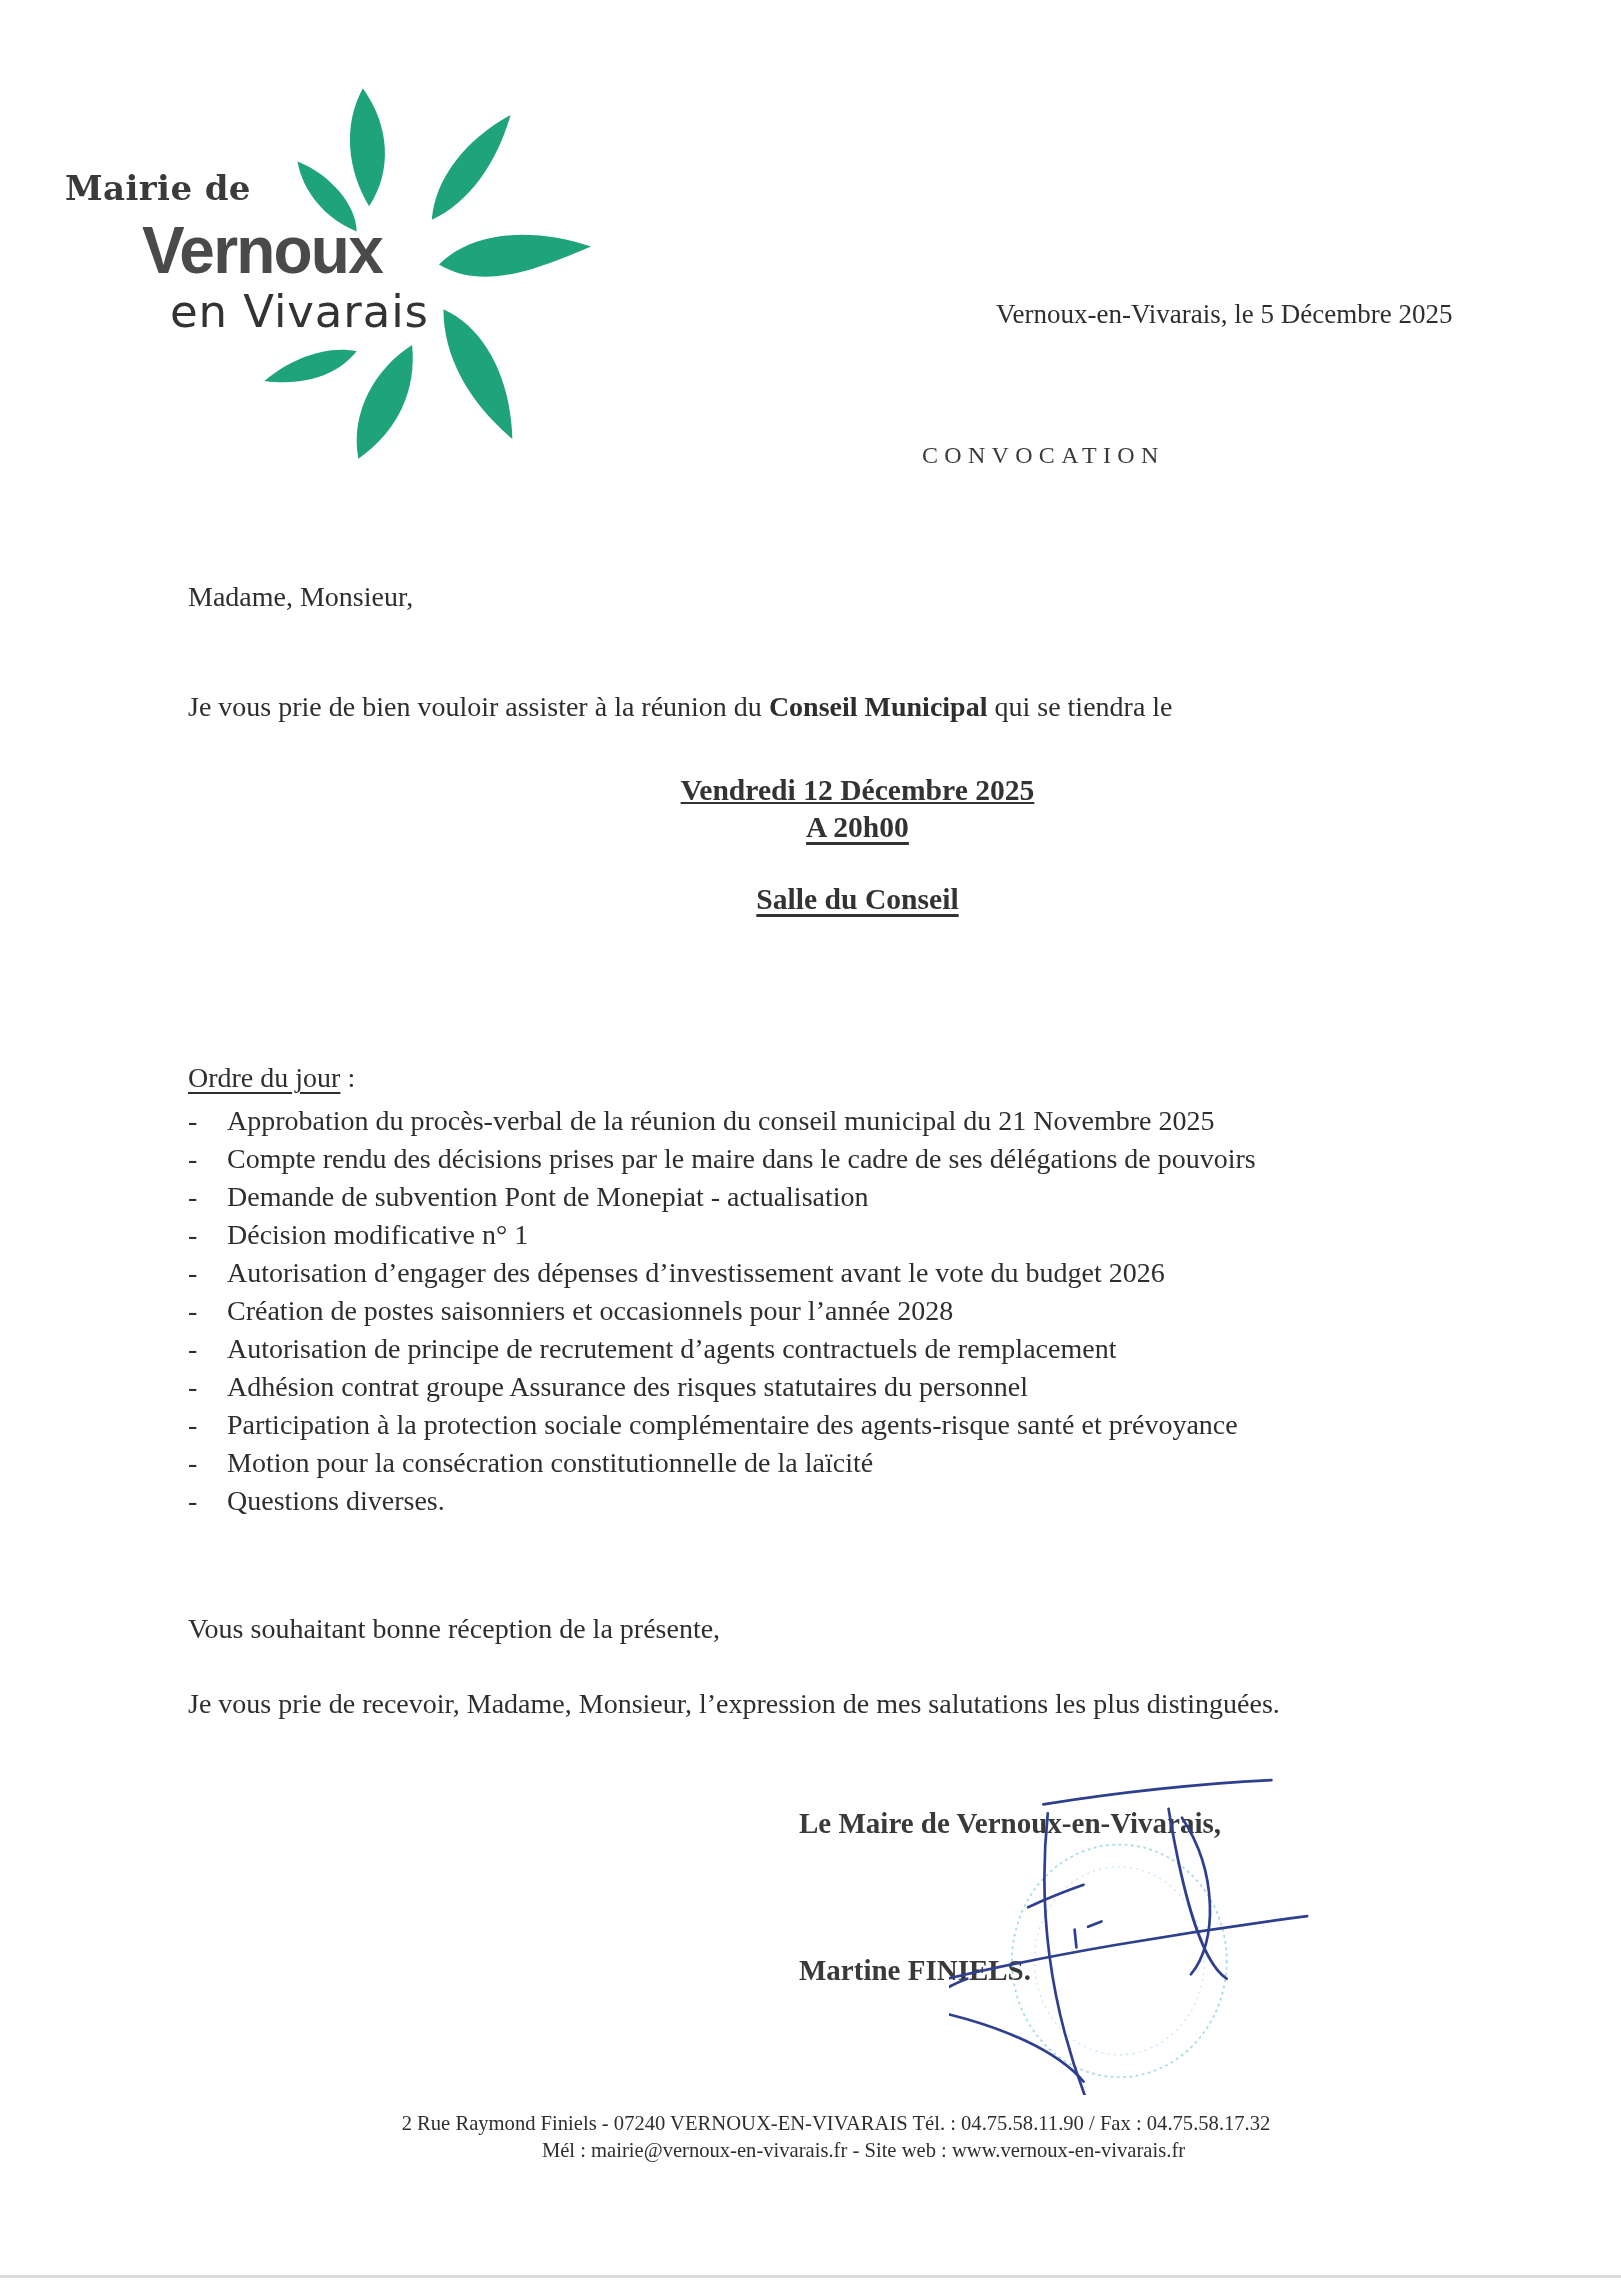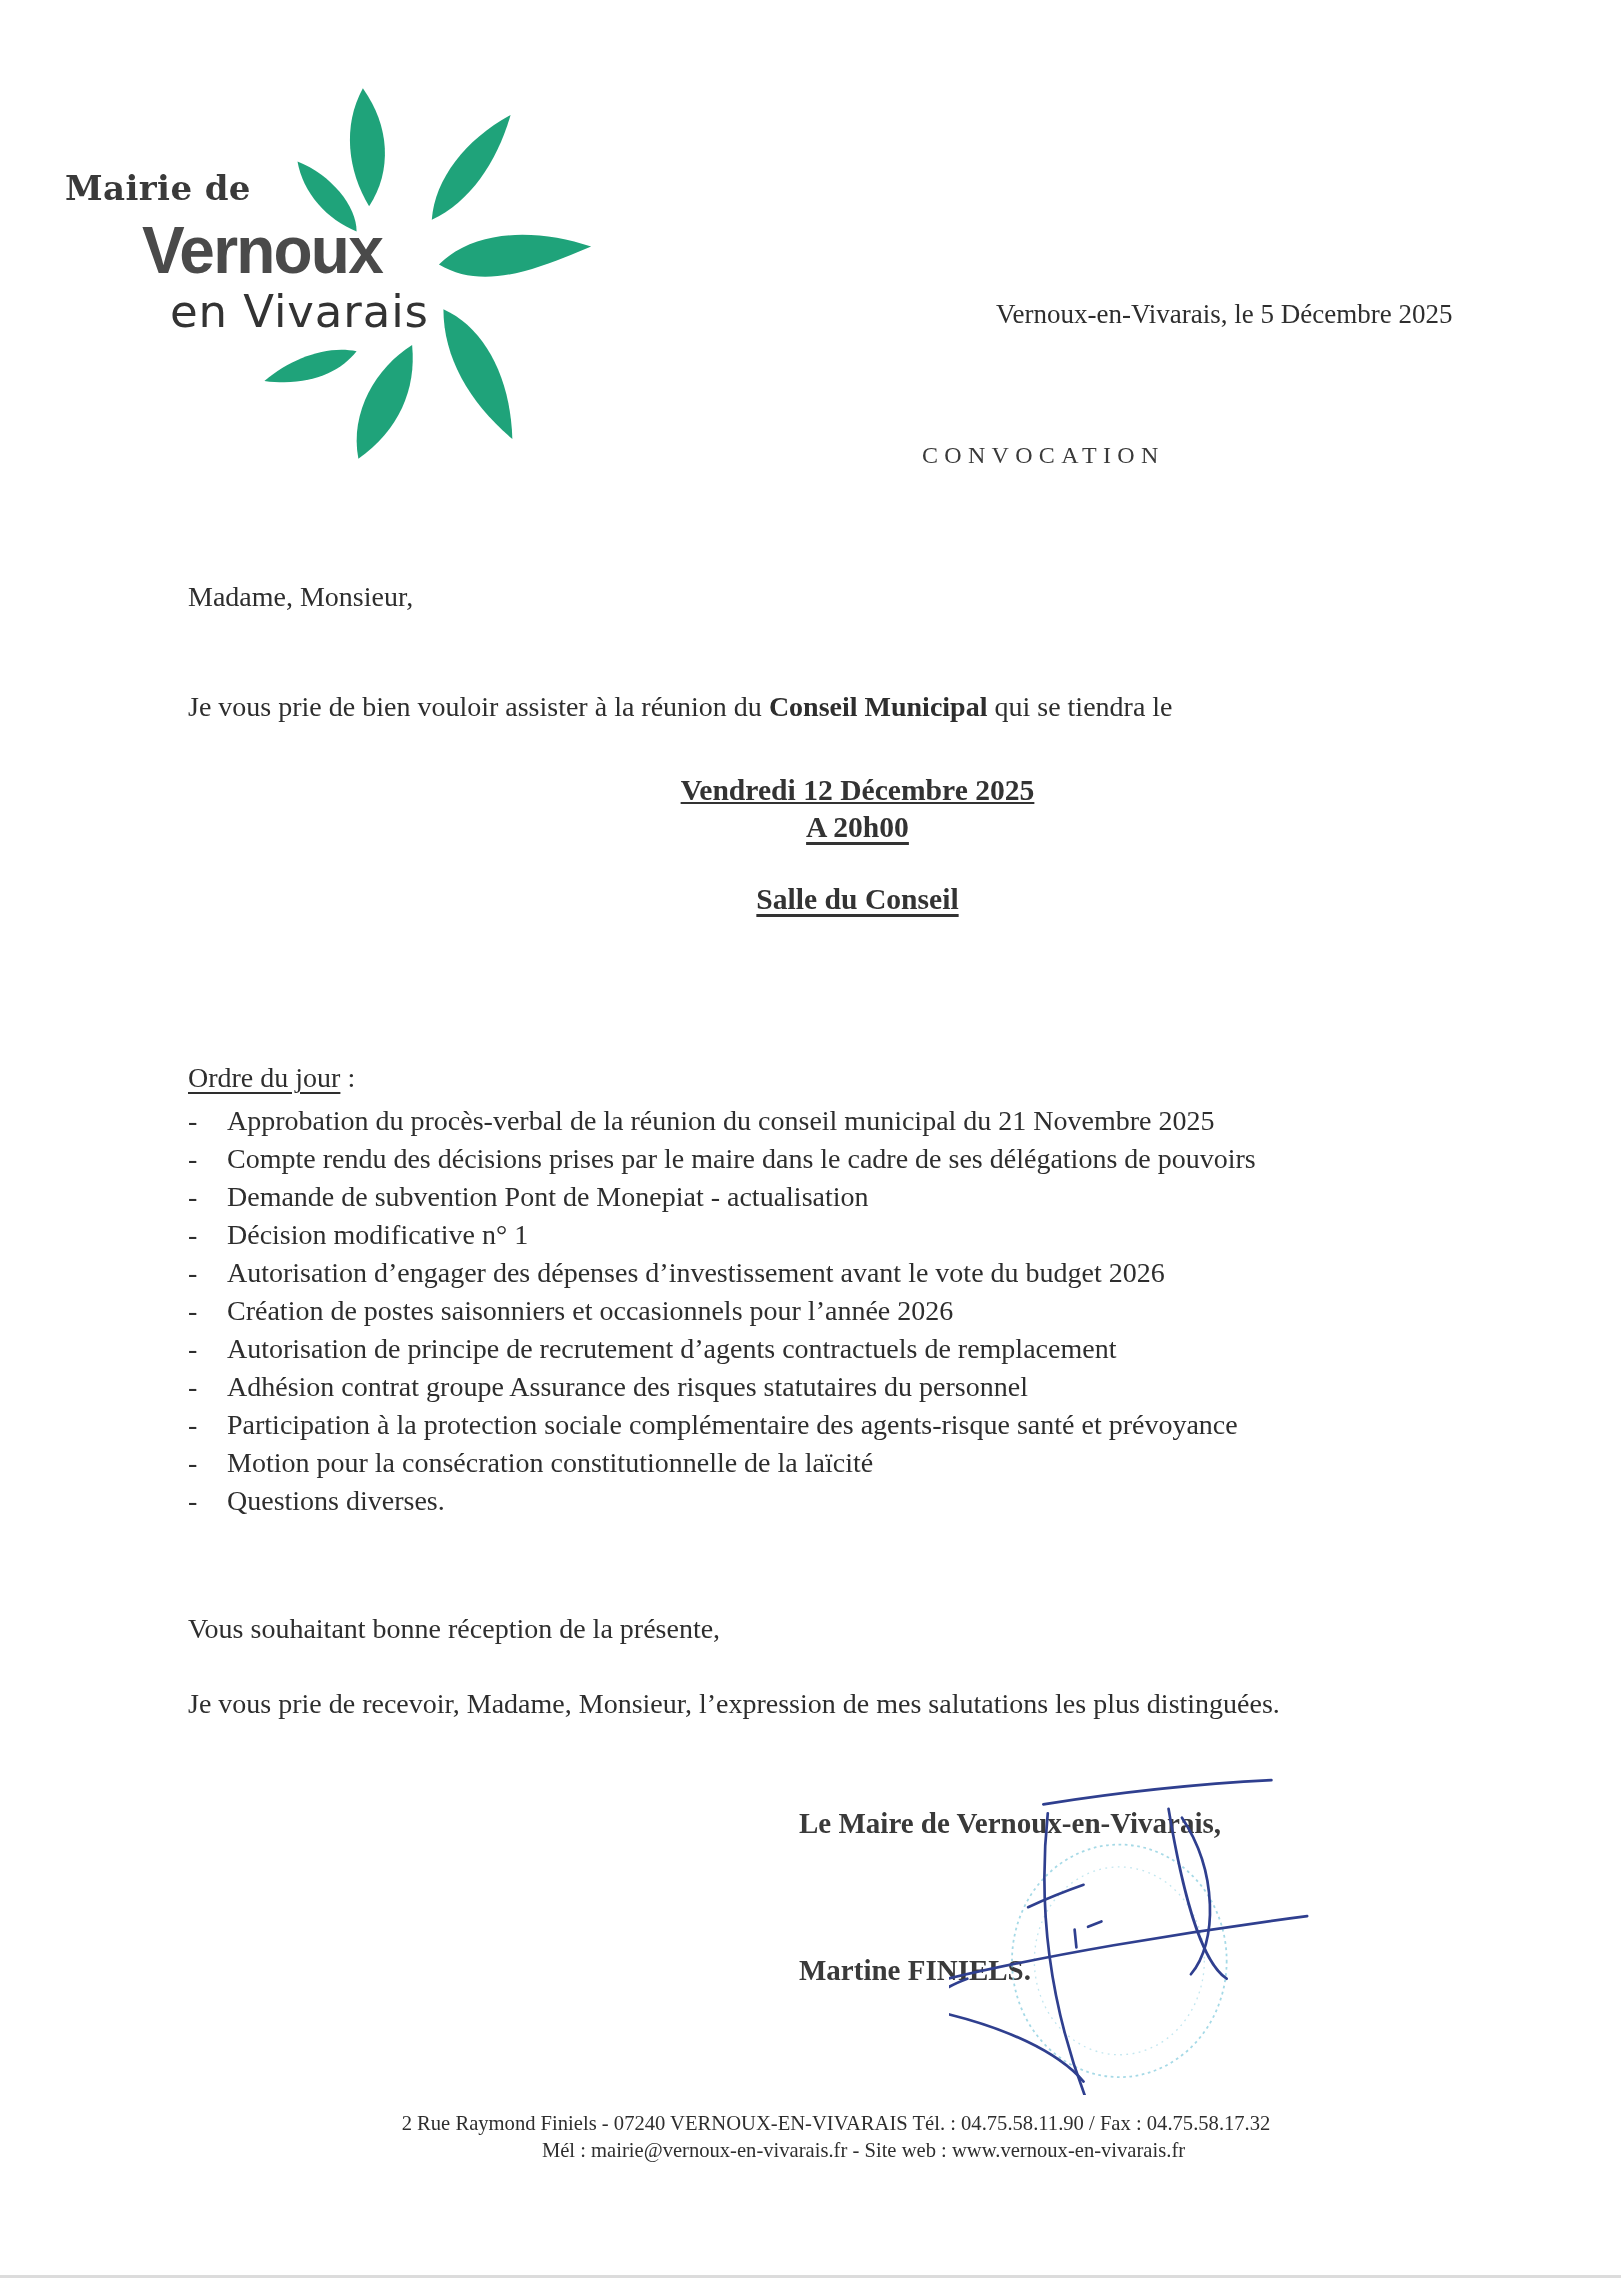--- a/index.html
+++ b/index.html
@@ -84,21 +84,21 @@
 <div class="abs center-bold" id="meeting-place"><span class="u">Salle du Conseil</span></div>
 
 <div class="abs body-text" id="agenda-title"><span class="u">Ordre du jour</span><span> :</span></div>
 
 <ul class="abs" id="agenda">
   <li><span class="dash">-</span><span>Approbation du procès-verbal de la réunion du conseil municipal du 21 Novembre 2025</span></li>
   <li><span class="dash">-</span><span>Compte rendu des décisions prises par le maire dans le cadre de ses délégations de pouvoirs</span></li>
   <li><span class="dash">-</span><span>Demande de subvention Pont de Monepiat - actualisation</span></li>
   <li><span class="dash">-</span><span>Décision modificative n° 1</span></li>
   <li><span class="dash">-</span><span>Autorisation d’engager des dépenses d’investissement avant le vote du budget 2026</span></li>
-  <li><span class="dash">-</span><span>Création de postes saisonniers et occasionnels pour l’année 2026</span></li>
+  <li><span class="dash">-</span><span>Création de postes saisonniers et occasionnels pour l’année 2028</span></li>
   <li><span class="dash">-</span><span>Autorisation de principe de recrutement d’agents contractuels de remplacement</span></li>
   <li><span class="dash">-</span><span>Adhésion contrat groupe Assurance des risques statutaires du personnel</span></li>
   <li><span class="dash">-</span><span>Participation à la protection sociale complémentaire des agents-risque santé et prévoyance</span></li>
   <li><span class="dash">-</span><span>Motion pour la consécration constitutionnelle de la laïcité</span></li>
   <li><span class="dash">-</span><span>Questions diverses.</span></li>
 </ul>
 
 <div class="abs body-text" id="closing1">Vous souhaitant bonne réception de la présente,</div>
 <div class="abs body-text" id="closing2">Je vous prie de recevoir, Madame, Monsieur, l’expression de mes salutations les plus distinguées.</div>
 

